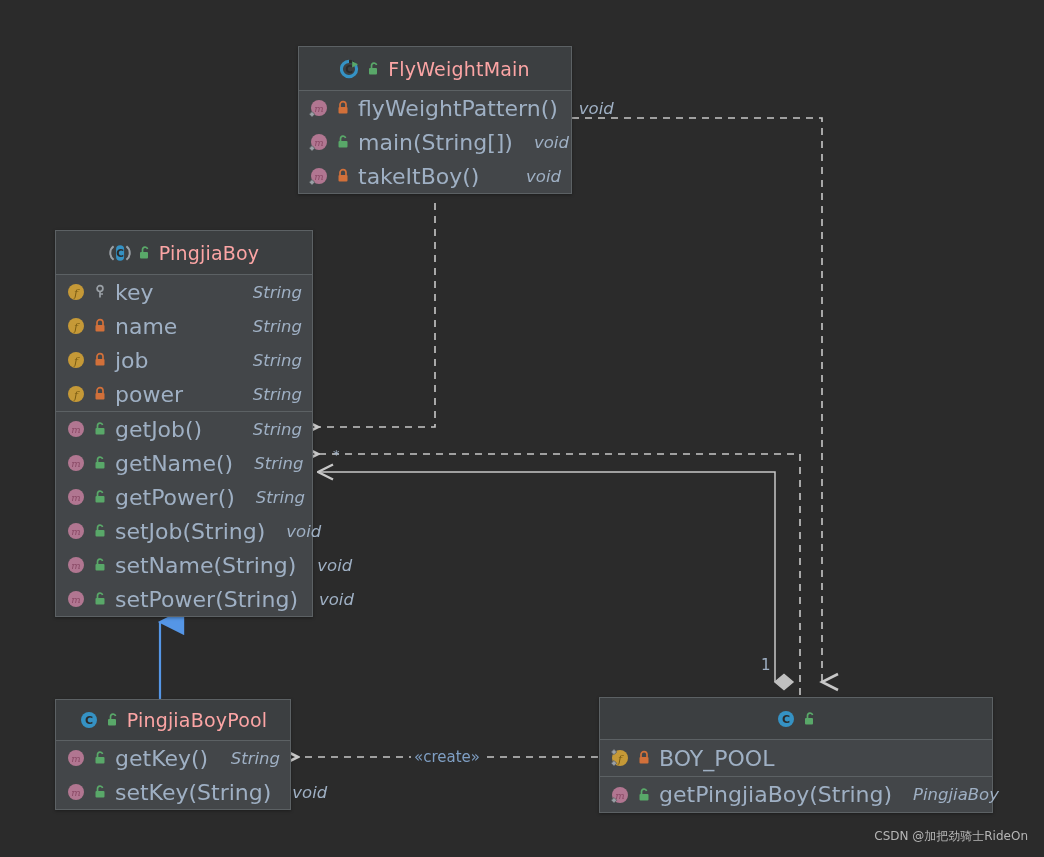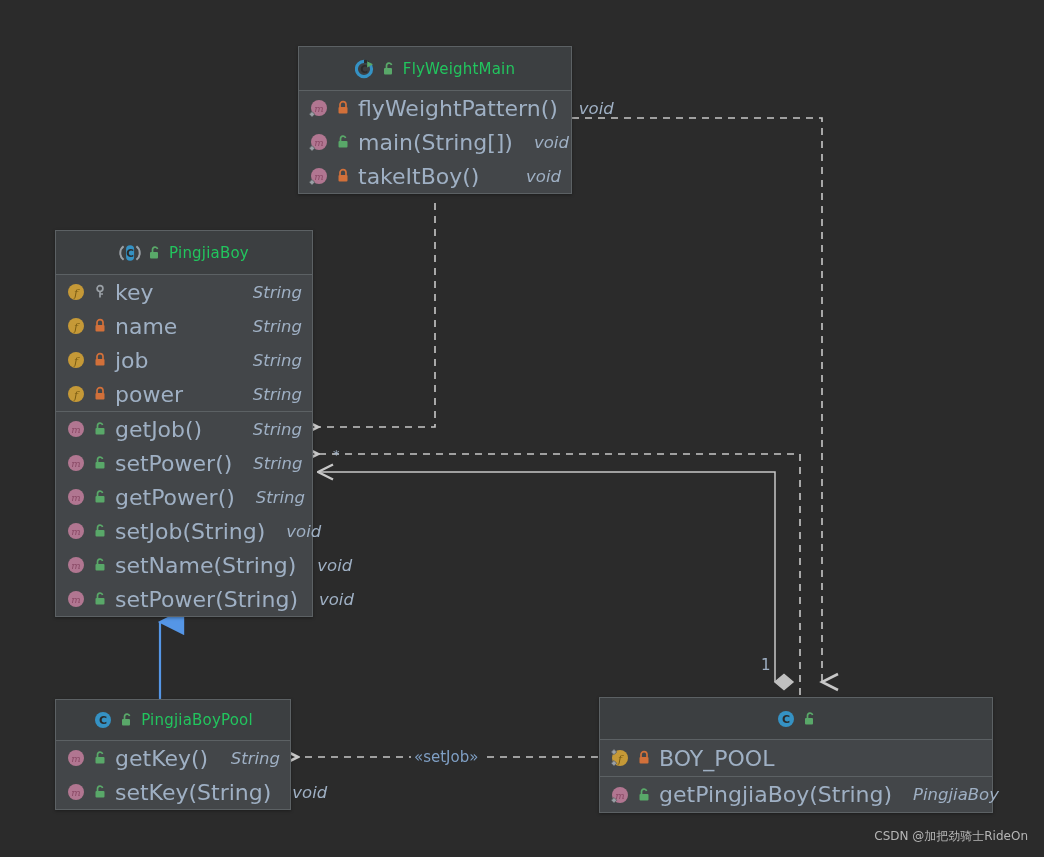--- a/index.html
+++ b/index.html
@@ -22,21 +22,21 @@
   .uml-header{
     background:#3c3f41;
     border-bottom:1px solid #5c6164;
     height:44px;
     display:flex;align-items:center;justify-content:center;
     gap:7px;
     padding:0 10px;
     box-sizing:border-box;
   }
   .uml-title{
-    font-size:15px;color:#22c55e;letter-spacing:.2px;white-space:nowrap;
+    font-size:19px;color:#fca5a5;letter-spacing:.2px;white-space:nowrap;
   }
   .uml-section{ }
   .uml-section + .uml-section{border-top:1px solid #5c6164;}
   .rowsep > .uml-row + .uml-row{border-top:1px solid #5c6164;}
   .uml-row{
     display:flex;align-items:center;
     height:34px;
     padding:0 10px 0 9px;
     box-sizing:border-box;
     gap:7px;
@@ -102,21 +102,21 @@
 
     <g>
       <path d="M160,700 L160,622" fill="none" stroke="#5596e6" stroke-width="2.2" marker-end="url(#triBlue)"></path>
     </g>
 
     <g>
       <path d="M598,757 L298,757" fill="none" stroke="#c8c8c8" stroke-width="1.6" stroke-dasharray="7 6" marker-end="url(#openArrowL)"></path>
     </g>
   </svg>
 
-  <div class="wlabel create" style="left:411px;top:748px;">«setJob»</div>
+  <div class="wlabel create" style="left:411px;top:748px;">«create»</div>
   <div class="wlabel mult" style="left:758px;top:656px;">1</div>
   <div class="wlabel mult" style="left:330px;top:447px;font-size:13px;">*</div>
 
   <div class="uml" style="left:298px;top:46px;width:274px;">
     <div class="uml-header">
       <span class="ico">
         <svg width="20" height="20" viewBox="0 0 20 20">
           <circle cx="9" cy="10" r="7.6" fill="none" stroke="#3592c4" stroke-width="3.1"></circle>
           <path d="M9,2.4 A7.6,7.6 0 0 1 15.5,6" stroke="#2b2b2b" stroke-width="3.2" fill="none"></path>
           <text x="9" y="14" font-size="10.5" fill="#2b2b2b" text-anchor="middle" font-family="DejaVu Sans, sans-serif" font-weight="bold">C</text>
@@ -295,21 +295,21 @@
             <circle cx="11" cy="10" r="8" fill="#c47f9e" opacity="0.85"></circle>
             <text x="11" y="14" font-size="10" fill="#8a4a66" text-anchor="middle" font-family="DejaVu Serif, serif" font-style="italic">m</text>
           </svg>
         </span>
         <span class="vis">
           <svg width="12" height="16" viewBox="0 0 12 16">
             <path d="M3.5,7 L3.5,4.6 A2.6,2.6 0 0 1 8.6,4.1" fill="none" stroke="#59a869" stroke-width="1.7"></path>
             <rect x="1.5" y="7" width="9" height="6.6" rx="1" fill="#59a869"></rect>
           </svg>
         </span>
-        <span class="rname">setPower()</span>
+        <span class="rname">getName()</span>
         <span class="rtype">String</span>
       </div>
       <div class="uml-row">
         <span class="ico">
           <svg width="22" height="20" viewBox="0 0 22 20">
             <circle cx="11" cy="10" r="8" fill="#c47f9e" opacity="0.85"></circle>
             <text x="11" y="14" font-size="10" fill="#8a4a66" text-anchor="middle" font-family="DejaVu Serif, serif" font-style="italic">m</text>
           </svg>
         </span>
         <span class="vis">

